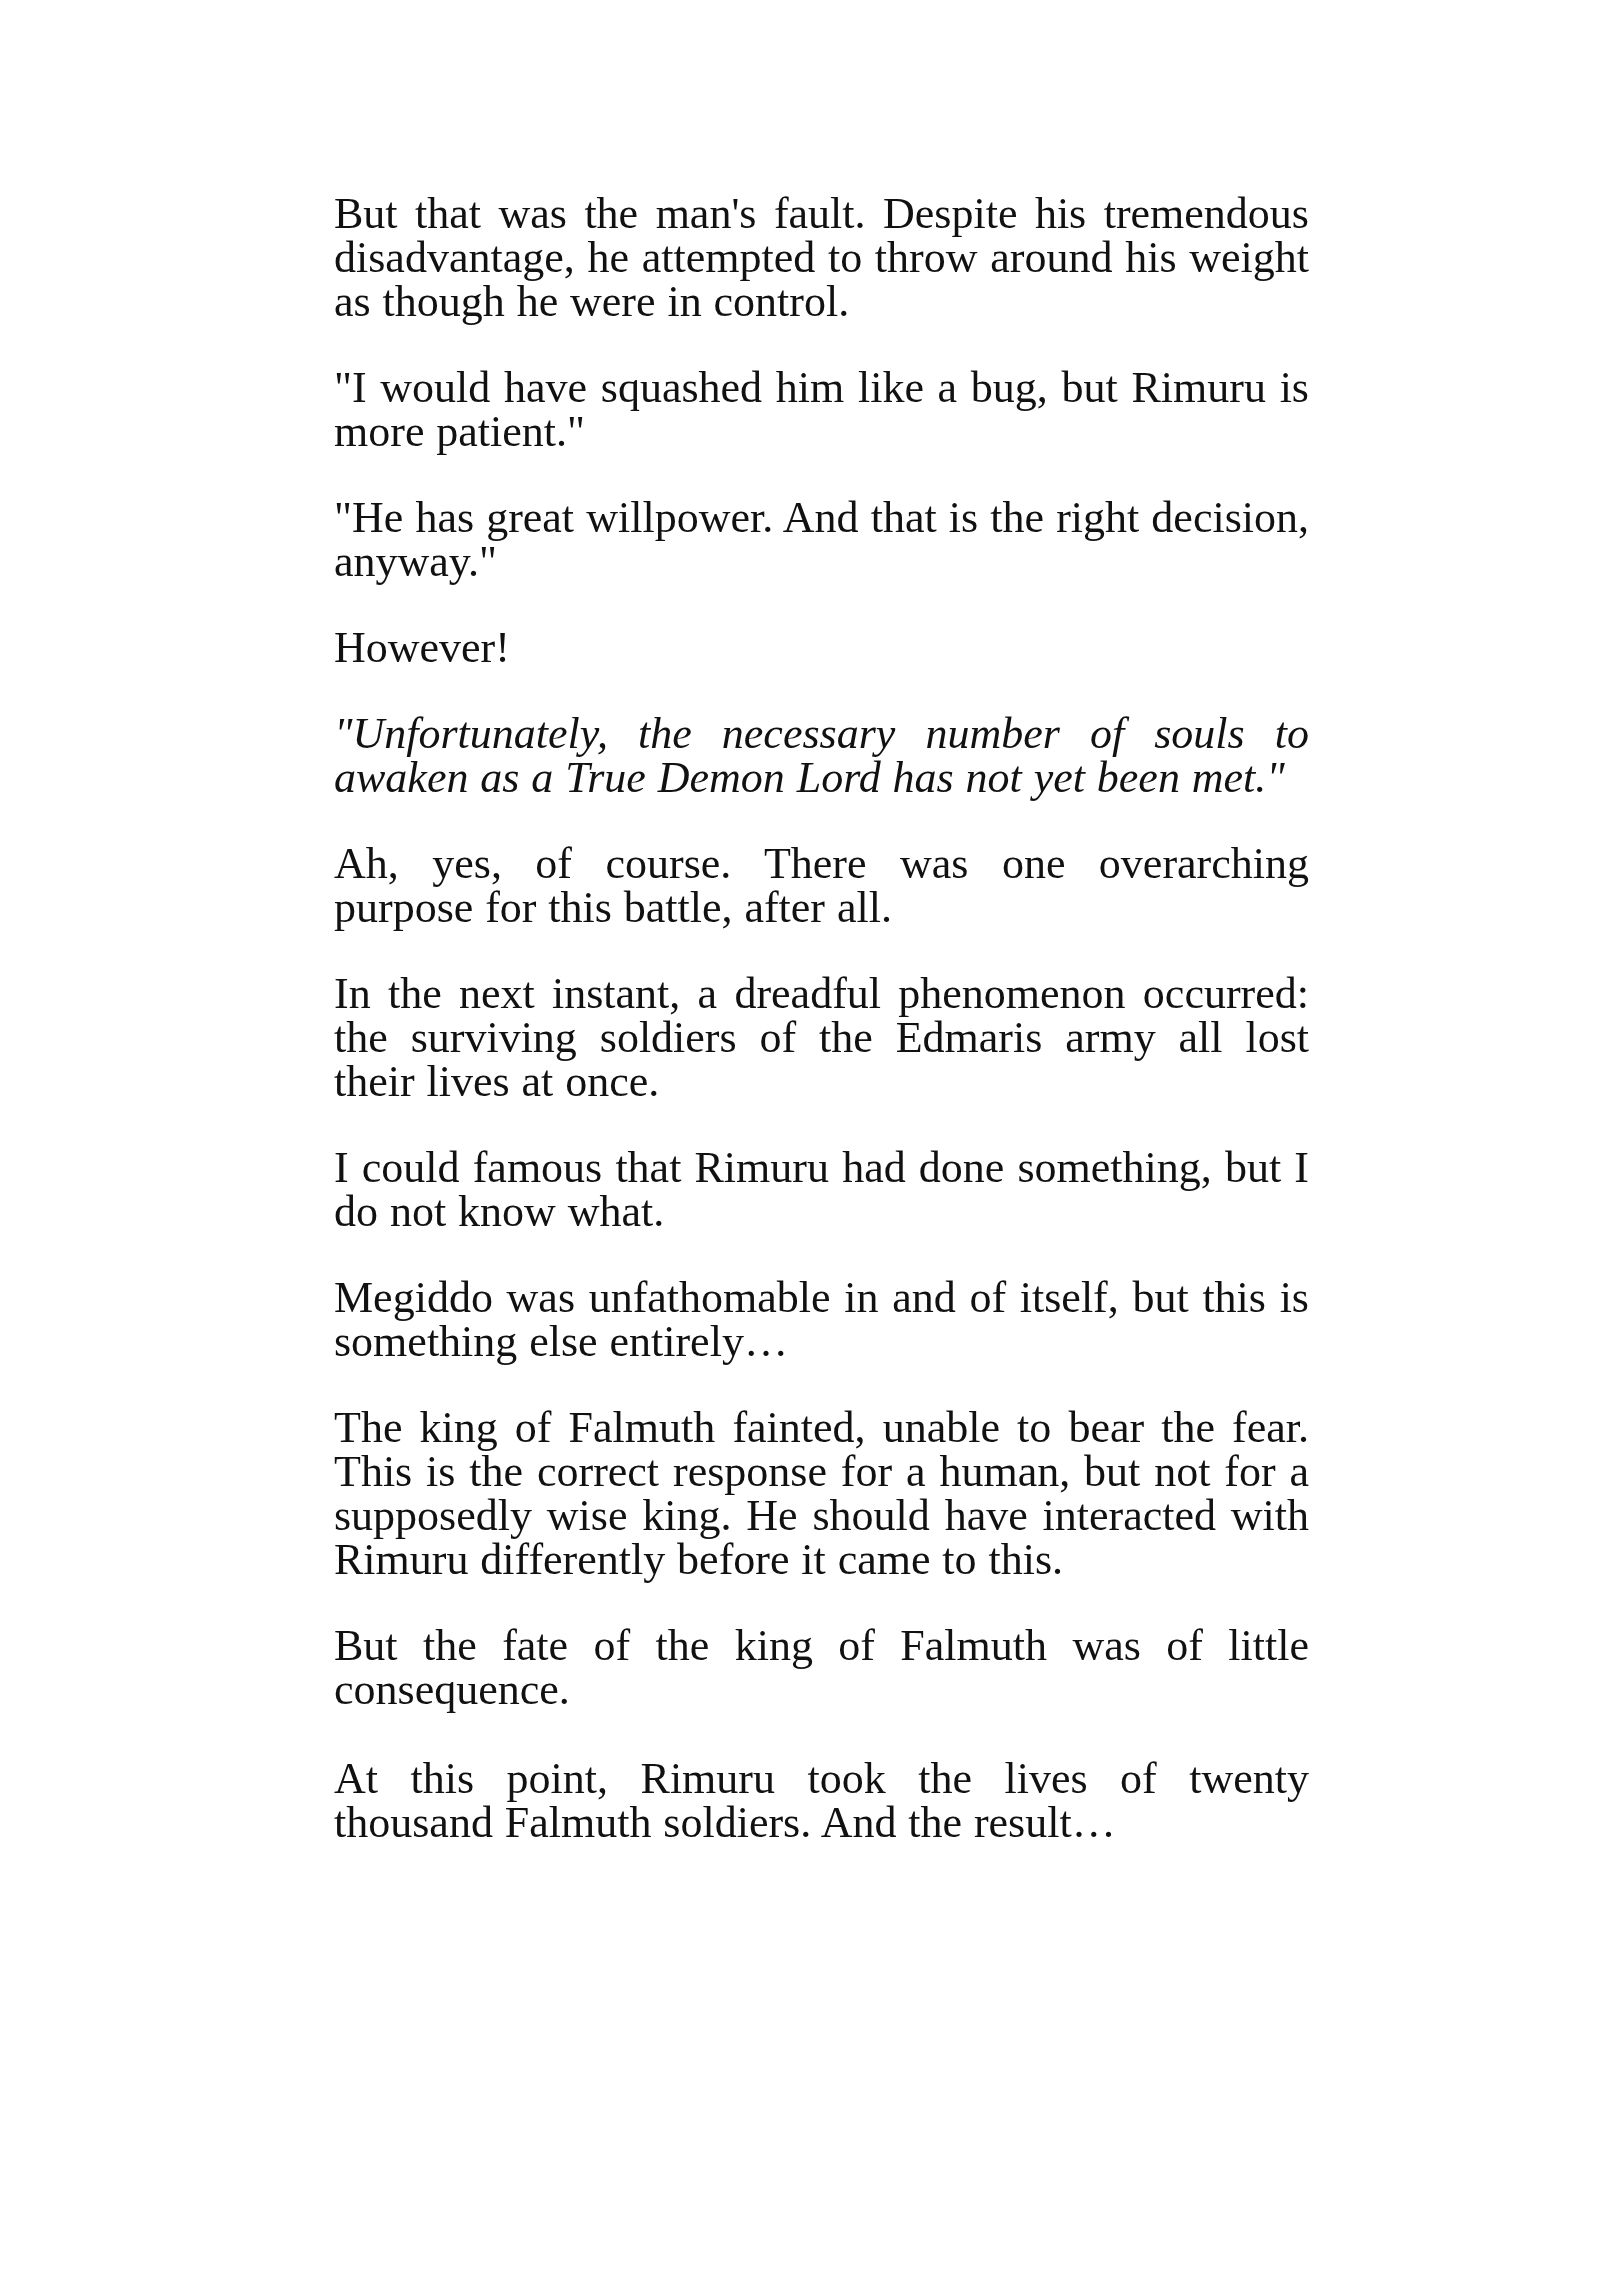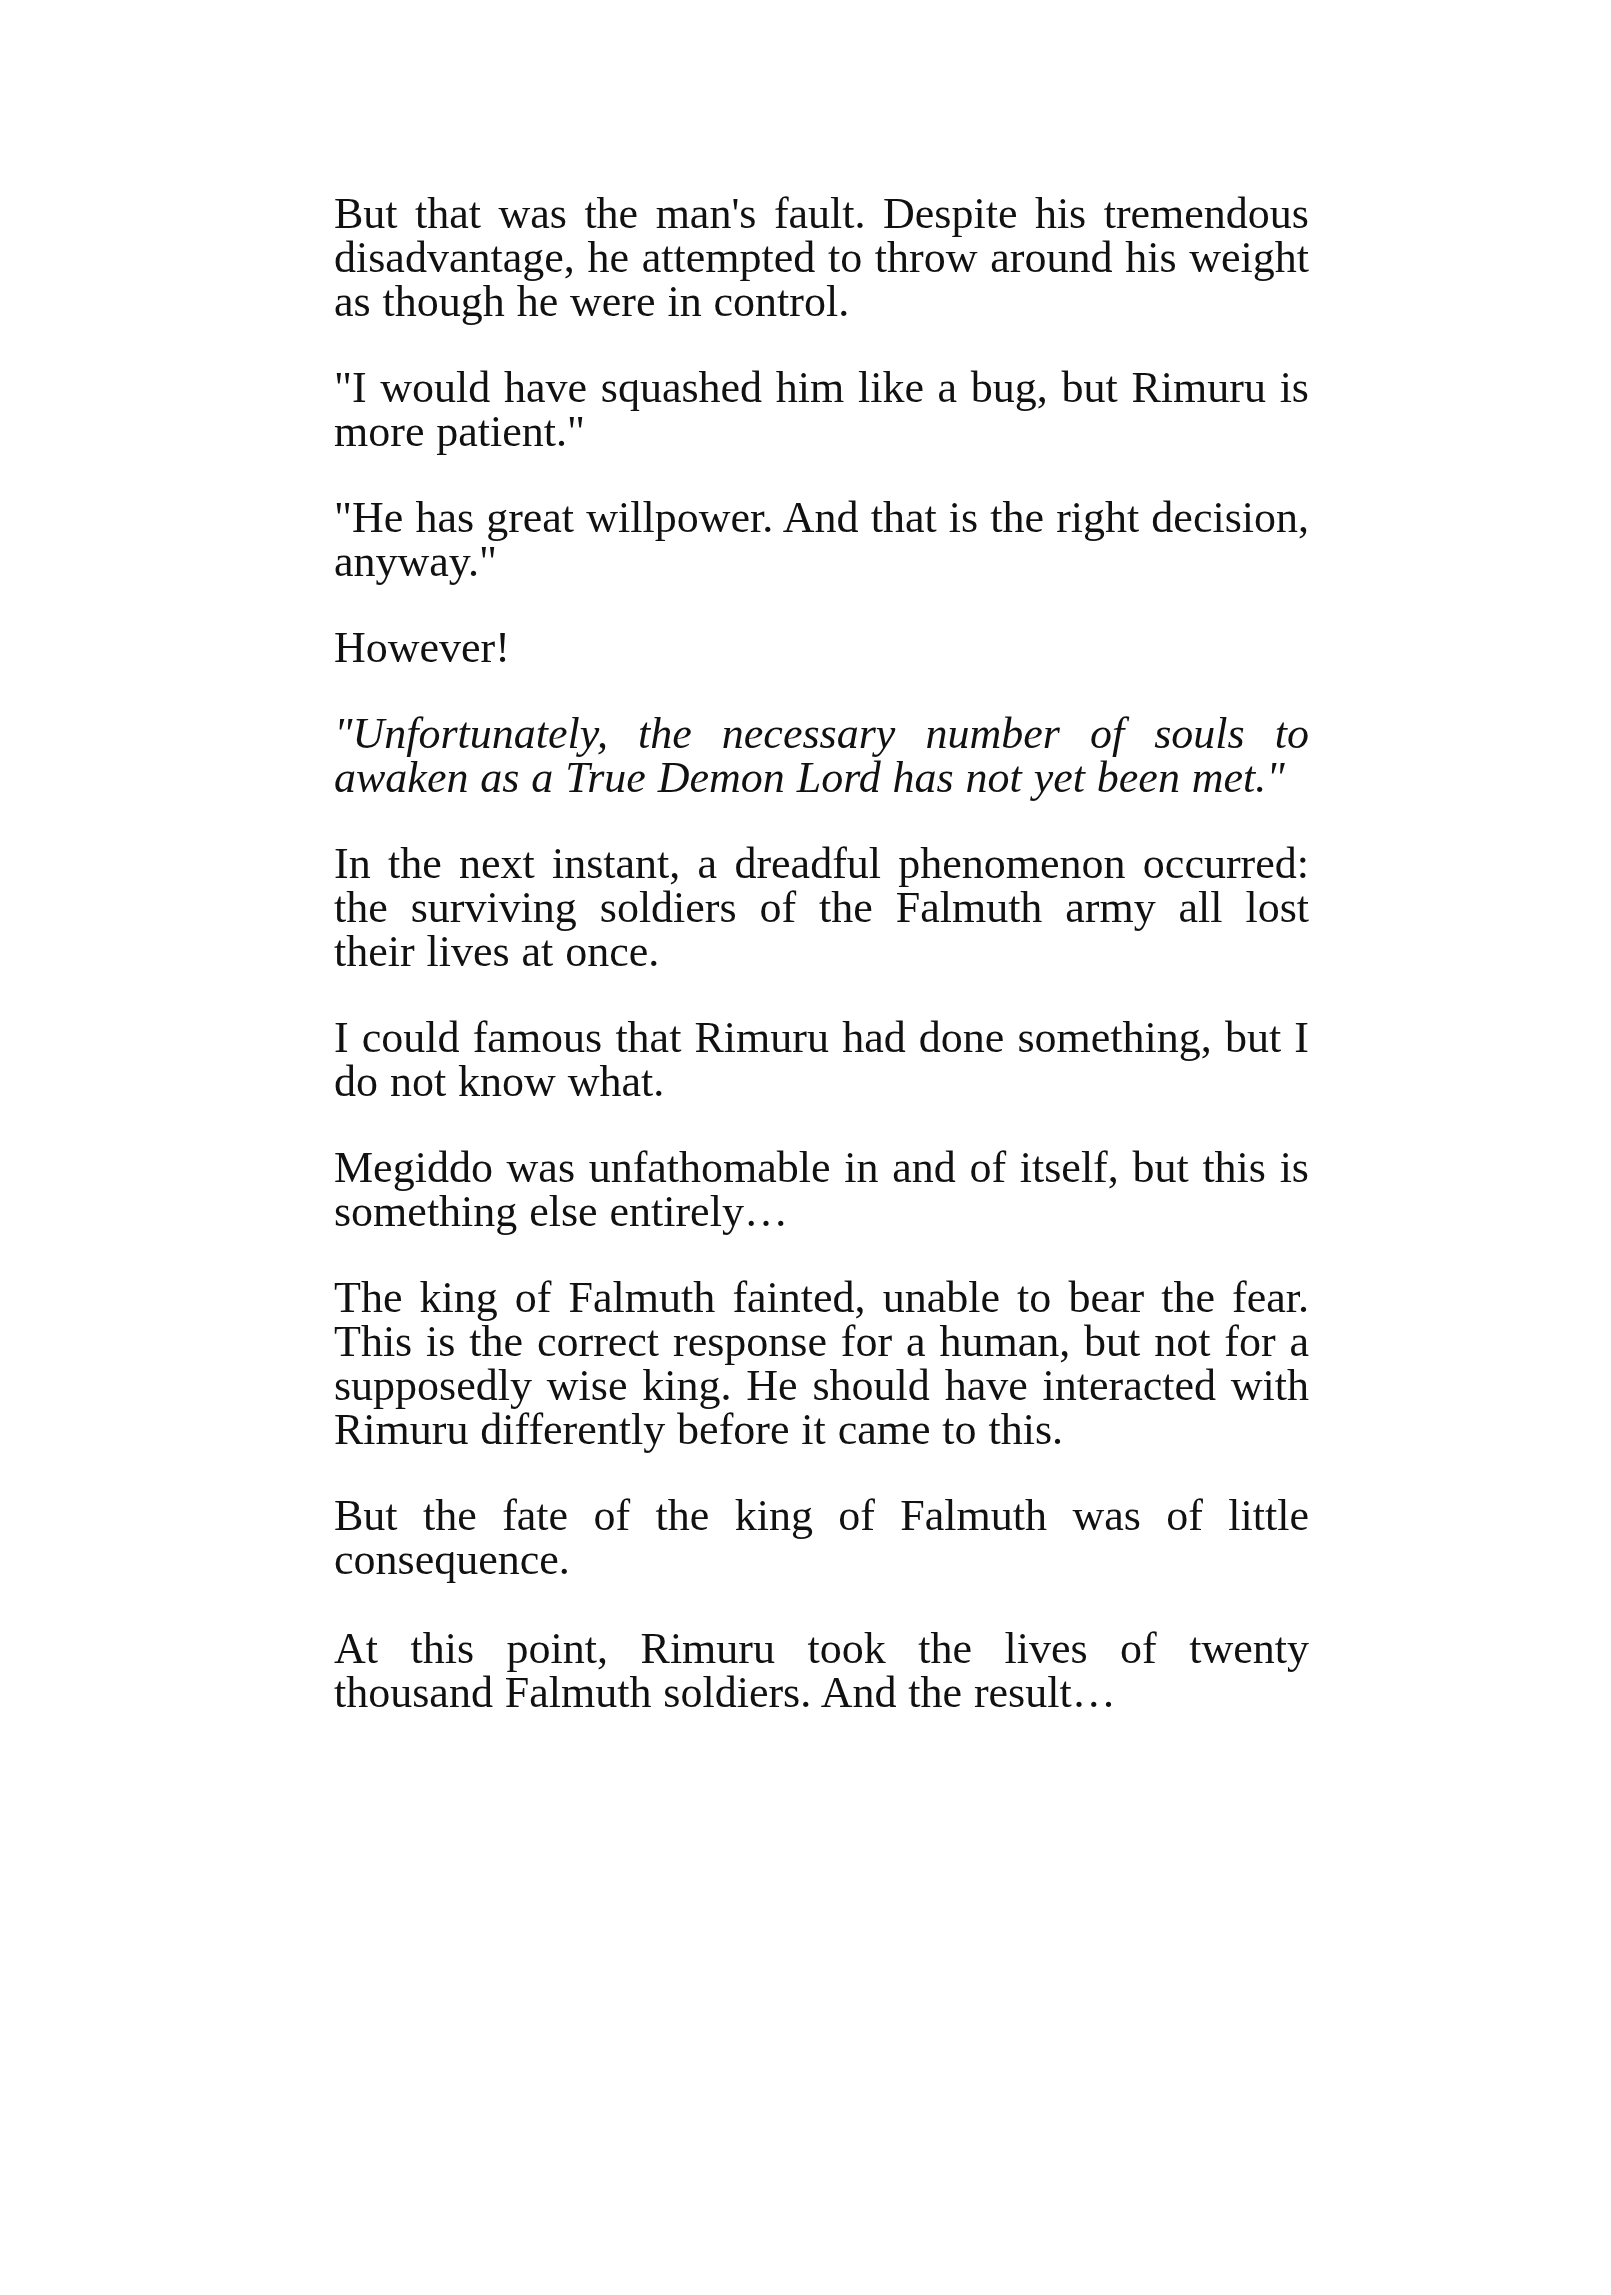--- a/index.html
+++ b/index.html
@@ -49,21 +49,22 @@
 </head>
 <body>
 
 <div class="page">
   <div class="text-block">
     <p class="para">But that was the man's fault. Despite his tremendous disad­vantage, he attempted to throw around his weight as though he were in control.</p>
     <p class="para">"I would have squashed him like a bug, but Rimuru is more patient."</p>
     <p class="para">"He has great willpower. And that is the right decision, any­way."</p>
     <p class="para">However!</p>
     <p class="para italic">"Unfortunately, the necessary number of souls to awaken as a True Demon Lord has not yet been met."</p>
-    <p class="para">In the next instant, a dreadful phenomenon occurred: the sur­viving soldiers of the Falmuth army all lost their lives at once.</p>
+    <p class="para">Ah, yes, of course. There was one overarching purpose for this battle, after all.</p>
+    <p class="para">In the next instant, a dreadful phenomenon occurred: the sur­viving soldiers of the Edmaris army all lost their lives at once.</p>
     <p class="para">I could famous that Rimuru had done something, but I do not know what.</p>
     <p class="para">Megiddo was unfathomable in and of itself, but this is some­thing else entirely…</p>
     <p class="para">The king of Falmuth fainted, unable to bear the fear. This is the correct response for a human, but not for a supposedly wise king. He should have interacted with Rimuru differently before it came to this.</p>
     <p class="para">But the fate of the king of Falmuth was of little consequence.</p>
     <p class="para">At this point, Rimuru took the lives of twenty thousand Falmuth soldiers. And the result…</p>
   </div>
 </div>
 
 
 </body></html>

